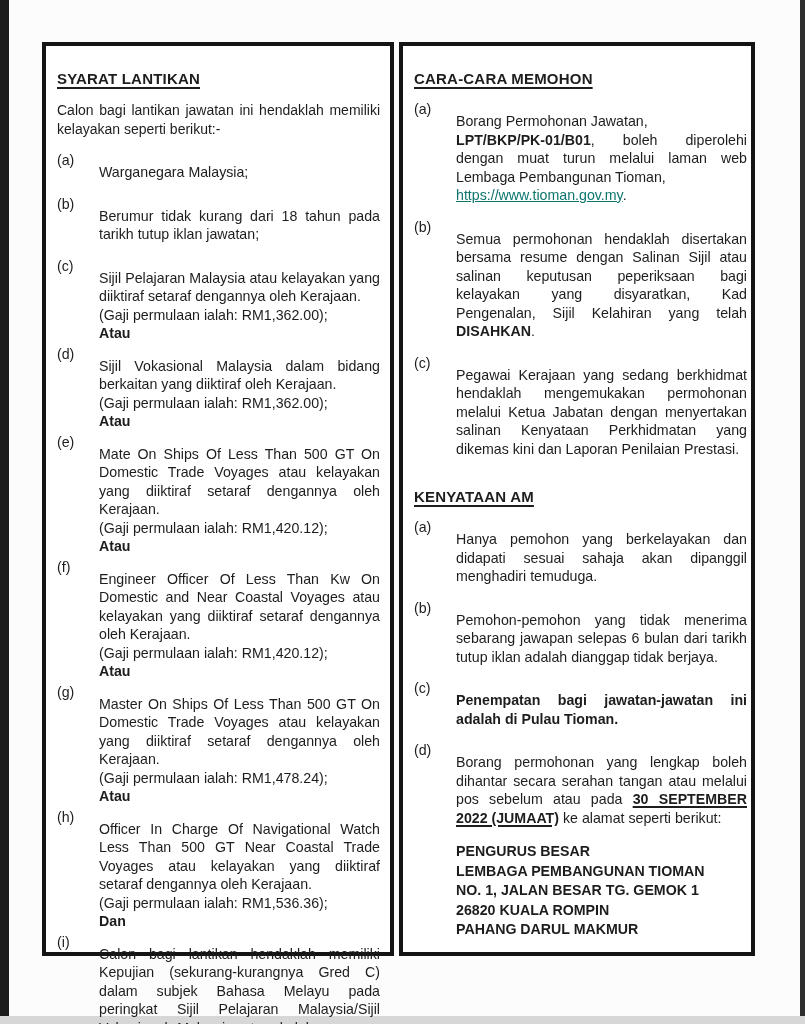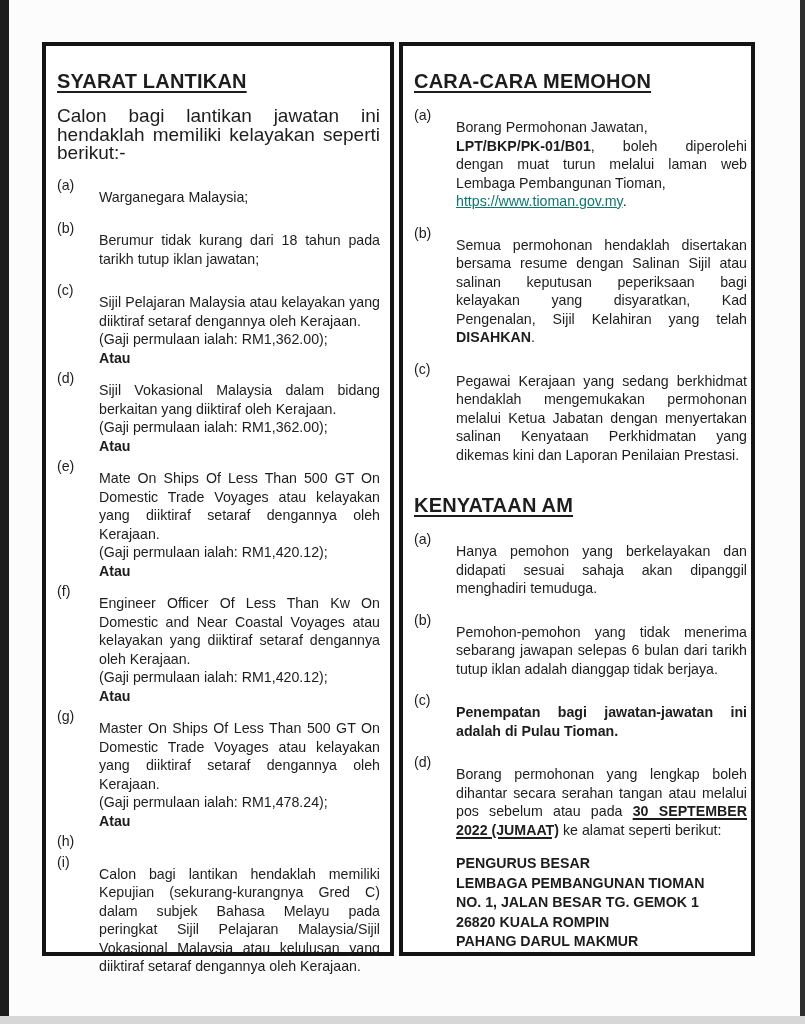--- a/index.html
+++ b/index.html
@@ -16,27 +16,27 @@
 
   .boxes{position:absolute;left:42px;top:42px;display:flex;gap:5px;}
   .box{
     box-sizing:border-box;border:4px solid #141414;background:#fff;
     height:914px;
   }
   .box.left{width:352px;padding:24px 10px 0 11px;}
   .box.right{width:356px;padding:24px 4px 0 11px;}
 
   h2{
-    margin:0;font-size:20px;font-weight:bold;letter-spacing:.2px;
+    margin:0;font-size:15px;font-weight:bold;letter-spacing:.2px;
     text-decoration:underline;text-decoration-thickness:2px;text-underline-offset:3px;
   }
   h2.kenyataan{margin-top:30px;}
 
   .intro{
-    margin:14px 0 0 0;font-size:19px;line-height:18.5px;text-align:justify;
+    margin:14px 0 0 0;font-size:14px;line-height:18.5px;text-align:justify;
   }
 
   .item{display:flex;margin-top:13px;font-size:14.2px;line-height:18.5px;}
   .item.tight{margin-top:2px;}
   .item .label{flex:0 0 42px;}
   .item .body{flex:1;text-align:justify;margin-top:12px;}
 
   .b{font-weight:bold;}
   .i{}
   .u{text-decoration:underline;text-decoration-thickness:2px;text-underline-offset:2px;}
@@ -80,20 +80,21 @@
         <div class="item tight">
           <span class="label">(f)</span>
           <div class="body"><span class="i">Engineer Officer Of Less Than Kw On Domestic and Near Coastal Voyages</span><span> atau kelayakan yang diiktiraf setaraf dengannya oleh Kerajaan.</span><br><span>(Gaji permulaan ialah: RM1,420.12);</span><br><span class="b">Atau</span></div>
         </div>
         <div class="item tight">
           <span class="label">(g)</span>
           <div class="body"><span class="i">Master On Ships Of Less Than 500 GT On Domestic Trade Voyages</span><span> atau kelayakan yang diiktiraf setaraf dengannya oleh Kerajaan.</span><br><span>(Gaji permulaan ialah: RM1,478.24);</span><br><span class="b">Atau</span></div>
         </div>
         <div class="item tight">
           <span class="label">(h)</span>
+          <div class="body"><span class="i">Officer In Charge Of Navigational Watch Less Than 500 GT Near Coastal Trade Voyages</span><span> atau kelayakan yang diiktiraf setaraf dengannya oleh Kerajaan.</span><br><span>(Gaji permulaan ialah: RM1,536.36);</span><br><span class="b">Dan</span></div>
         </div>
         <div class="item tight">
           <span class="label">(i)</span>
           <div class="body"><span>Calon bagi lantikan hendaklah memiliki Kepujian (sekurang-kurangnya Gred C) dalam subjek Bahasa Melayu pada peringkat Sijil Pelajaran Malaysia/Sijil Vokasional Malaysia atau kelulusan yang diiktiraf setaraf dengannya oleh Kerajaan.</span></div>
         </div>
       </div>
   </section>
 
   <section class="box right">
     <h2>CARA-CARA MEMOHON</h2>

